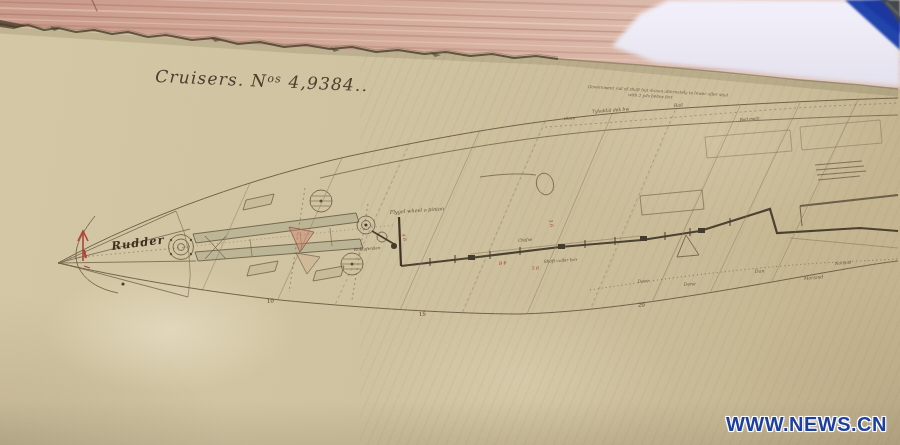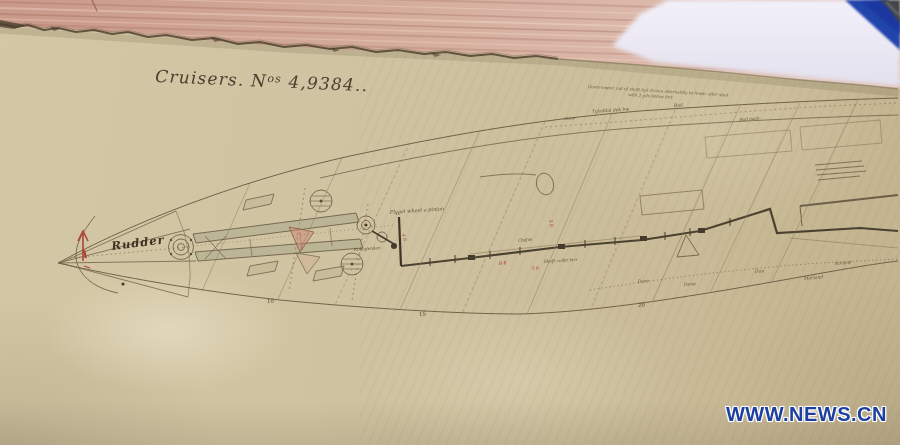--- a/index.html
+++ b/index.html
@@ -20,21 +20,21 @@
     opacity:.9;
   }
   .photo::after{ 
     content:"";position:absolute;inset:0;pointer-events:none;
     background:
       linear-gradient(to bottom, rgba(0,0,0,0) 90%, rgba(100,88,66,.14) 100%),
       radial-gradient(140% 125% at 45% 35%, rgba(0,0,0,0) 55%, rgba(70,60,45,.14) 100%);
   }
   svg.scene{position:absolute;top:0;left:0;}
   .watermark{
-    position:absolute;right:13px;bottom:19px;
+    position:absolute;right:13px;bottom:9px;
     font-family:"Liberation Sans", sans-serif;font-weight:bold;font-size:20px;letter-spacing:.5px;
     color:#1c3fa0;
     text-shadow:-1px -1px 0 #fff,1px -1px 0 #fff,-1px 1px 0 #fff,1px 1px 0 #fff,0 0 3px #ffffff;
     z-index:5;
   }
   text{font-family:"DejaVu Serif", serif;}
 </style>
 </head>
 <body>
 

